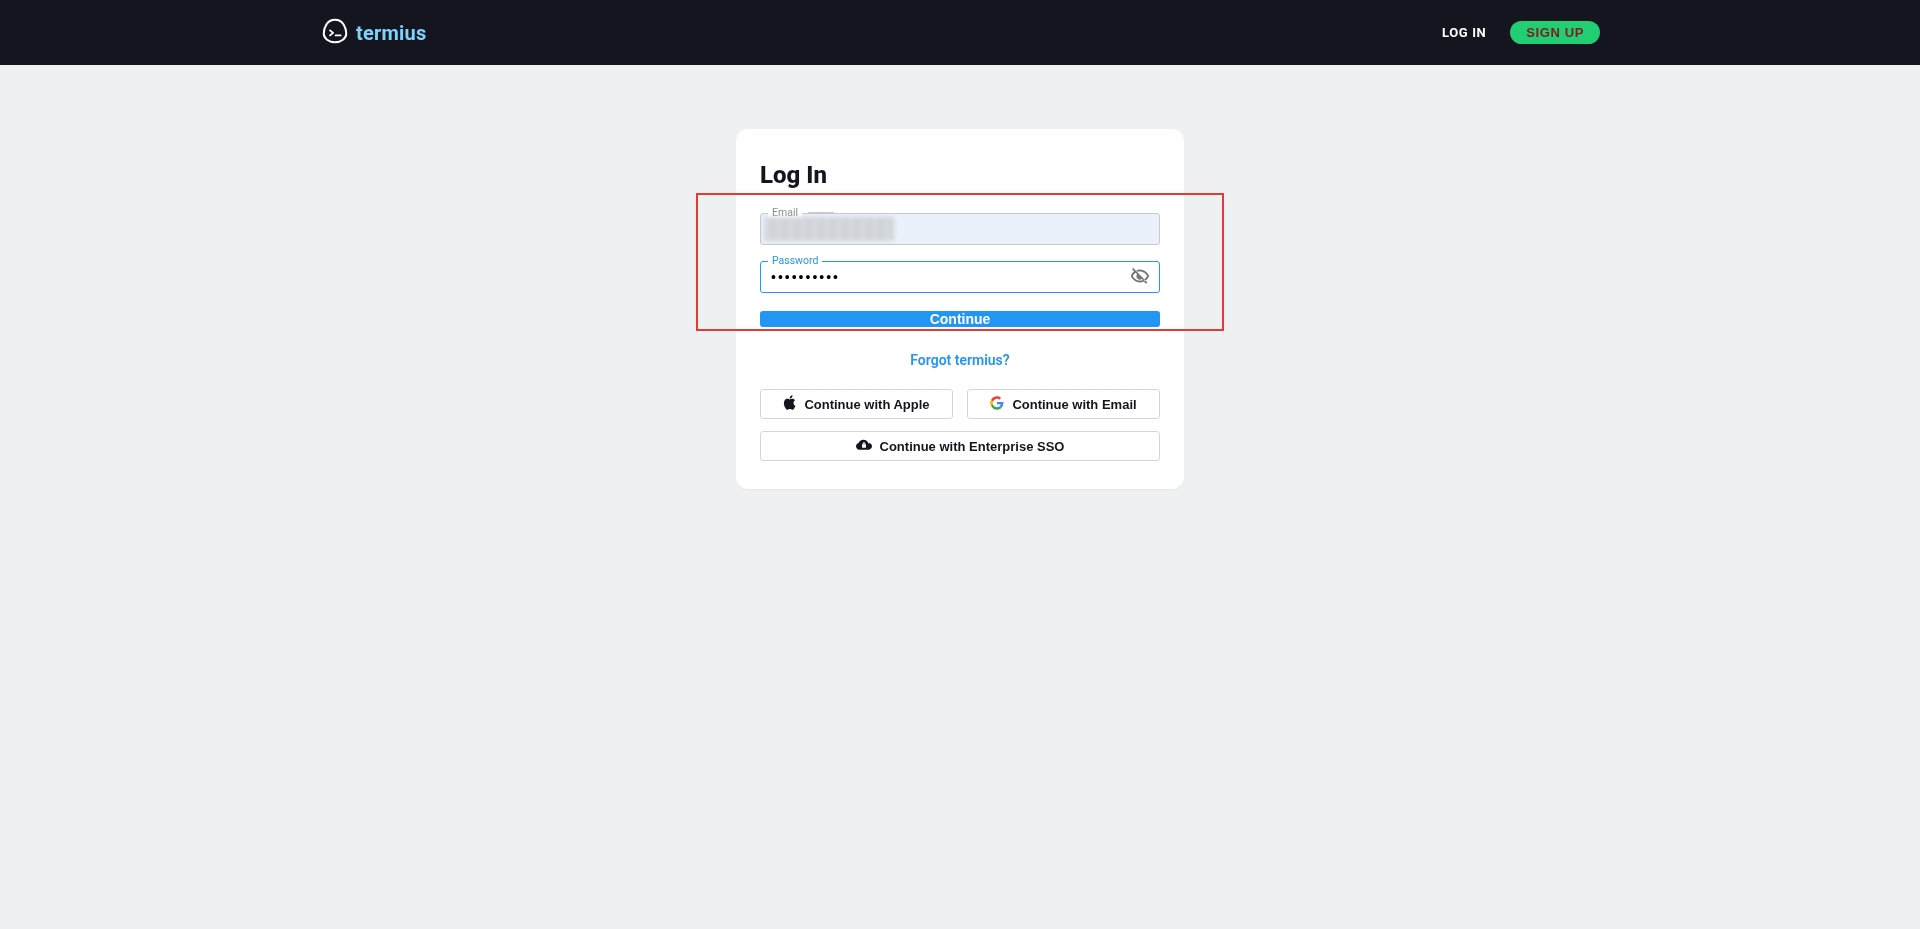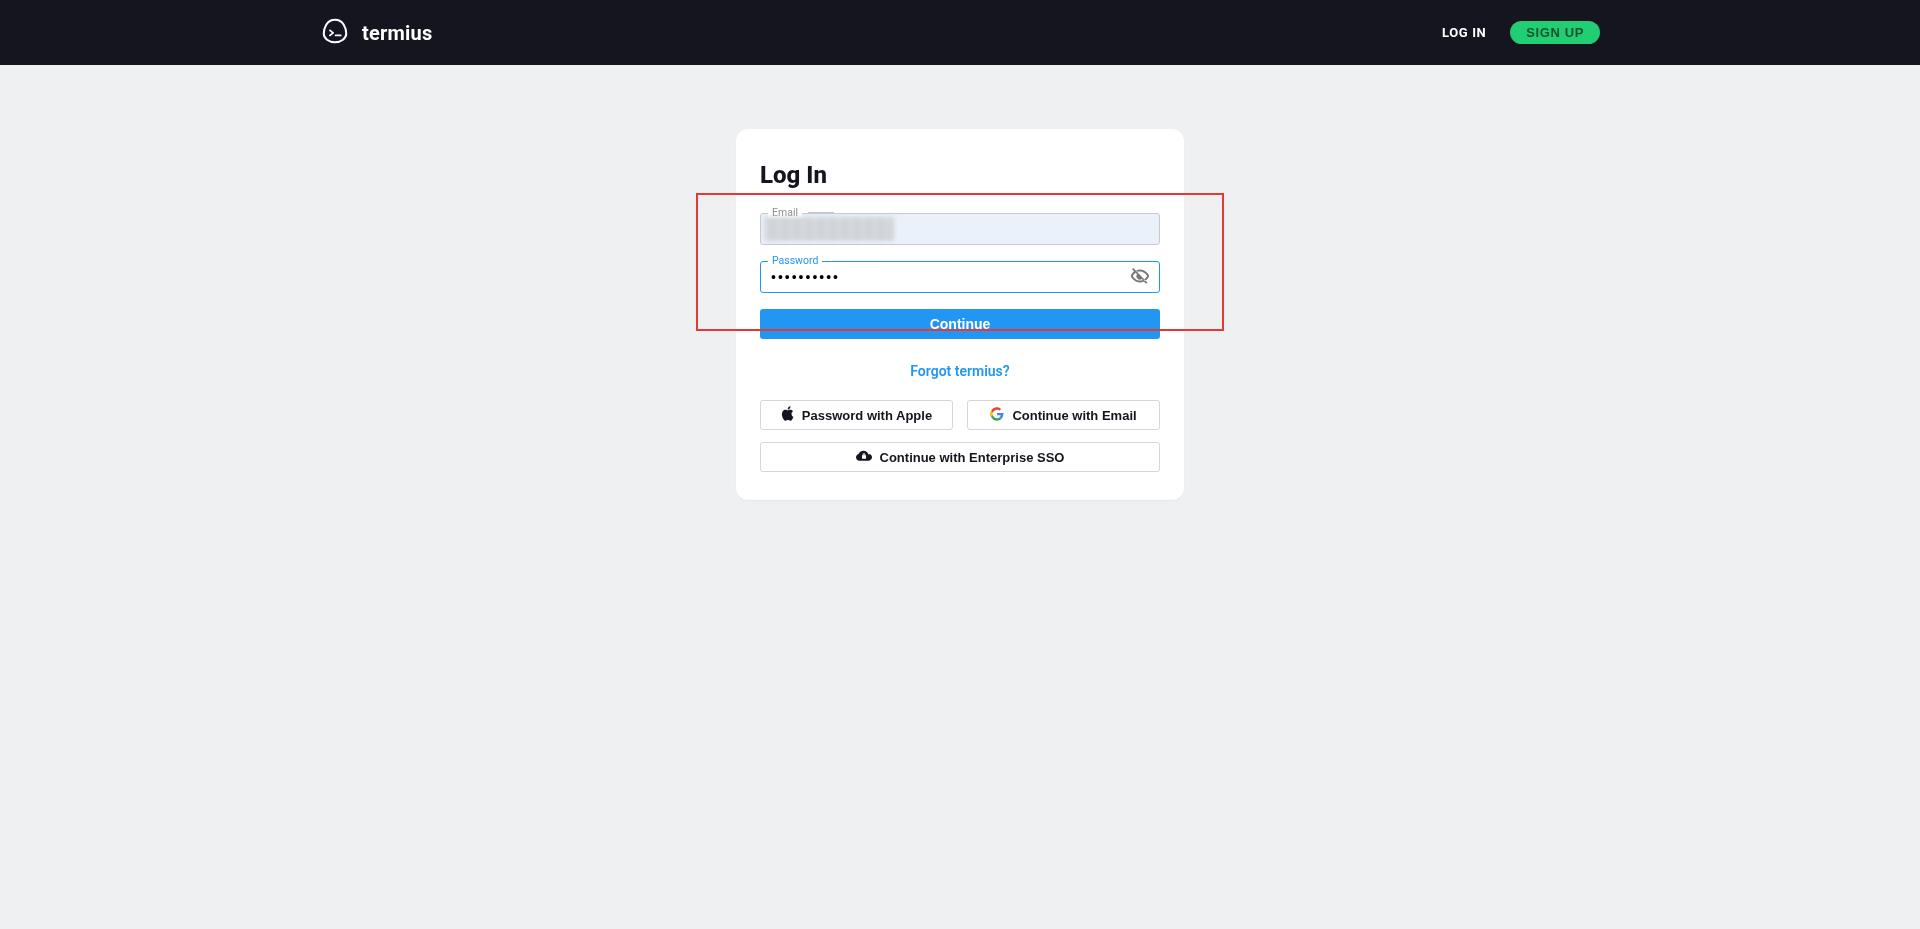--- a/index.html
+++ b/index.html
@@ -15,22 +15,22 @@
     background: #14151e;
     height: 65px;
     display: flex;
     align-items: center;
     justify-content: space-between;
     padding: 0 320px;
   }
   .brand {
     display: flex;
     align-items: center;
-    gap: 12px;
-    color: #ffffff;
+    gap: 6px;
+    color: #7dd3fc;
   }
   .brand-name {
     font-weight: 700;
     font-size: 20px;
     letter-spacing: 0.2px;
   }
   .header-actions {
     display: flex;
     align-items: center;
     gap: 24px;
@@ -38,21 +38,21 @@
   .link-login {
     color: #fff;
     font-weight: 700;
     font-size: 13px;
     letter-spacing: 0.6px;
     text-decoration: none;
     cursor: pointer;
   }
   .btn-signup {
     background: #21ce74;
-    color: #14532d;
+    color: #7f1d1d;
     font-weight: 700;
     font-size: 13px;
     letter-spacing: 0.6px;
     border: none;
     border-radius: 12px;
     padding: 4px 16px;
     cursor: pointer;
   }
 
   
@@ -152,21 +152,21 @@
     background: transparent;
     cursor: pointer;
     display: flex;
     align-items: center;
     justify-content: center;
     color: #777;
   }
 
   .btn-continue {
     width: 100%;
-    height: 30px;
+    height: 16px;
     background: #2196f3;
     color: #fff;
     font-weight: 700;
     font-size: 14px;
     border: none;
     border-radius: 3px;
     cursor: pointer;
   }
 
   .forgot {
@@ -256,21 +256,21 @@
       <a>Forgot termius?</a>
     </div>
 
     <div class="social-row">
       <button class="btn-outline">
         <span>
           <svg width="13" height="15" viewBox="0 0 16 20" fill="#14151e">
             <path d="M13.3 10.6c0-2.5 2-3.7 2.1-3.7-1.1-1.7-2.9-1.9-3.5-1.9-1.5-.2-2.9.9-3.6.9s-1.9-.9-3.1-.8c-1.6 0-3.1.9-3.9 2.4-1.7 2.9-.4 7.3 1.2 9.7.8 1.2 1.7 2.5 3 2.4 1.2 0 1.7-.8 3.1-.8s1.9.8 3.1.8c1.3 0 2.1-1.2 2.9-2.4.9-1.4 1.3-2.7 1.3-2.8-.1 0-2.6-1-2.6-3.8zM11 3.3c.7-.8 1.1-1.9 1-3-1 .1-2.1.6-2.8 1.4-.6.7-1.1 1.9-1 2.9 1.1.1 2.1-.5 2.8-1.3z"></path>
           </svg>
         </span>
-        <span>Password with Apple</span>
+        <span>Continue with Apple</span>
       </button>
       <button class="btn-outline">
         <span>
           <svg class="g-icon" viewBox="0 0 48 48">
             <path fill="#EA4335" d="M24 9.5c3.9 0 6.6 1.7 8.1 3.1l5.9-5.9C34.3 3.1 29.7 1 24 1 14.8 1 6.9 6.6 3.3 14.7l6.9 5.4C11.9 14 17.4 9.5 24 9.5z"></path>
             <path fill="#4285F4" d="M46.5 24.5c0-1.6-.1-2.8-.4-4H24v8.1h12.7c-.5 3-2.3 5.5-4.9 7.2l6.7 5.2c4.4-4.1 7-10.1 7-16.5z"></path>
             <path fill="#FBBC05" d="M10.2 28.9c-.5-1.5-.8-3.1-.8-4.9s.3-3.4.8-4.9l-6.9-5.4C1.2 17.3 0 20.5 0 24s1.2 6.7 3.3 10.3l6.9-5.4z"></path>
             <path fill="#34A853" d="M24 47c6.1 0 11.2-2 14.9-5.5l-6.7-5.2c-2 1.4-4.7 2.2-8.2 2.2-6.6 0-12.1-4.5-13.8-10.6l-6.9 5.4C6.9 41.4 14.8 47 24 47z"></path>
           </svg>
         </span>

